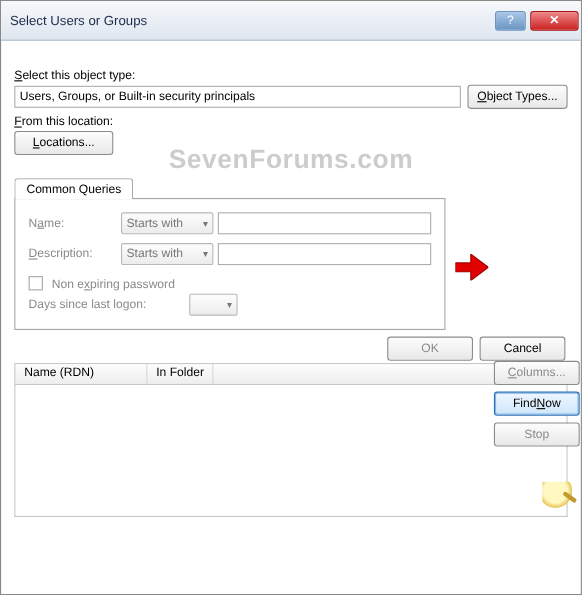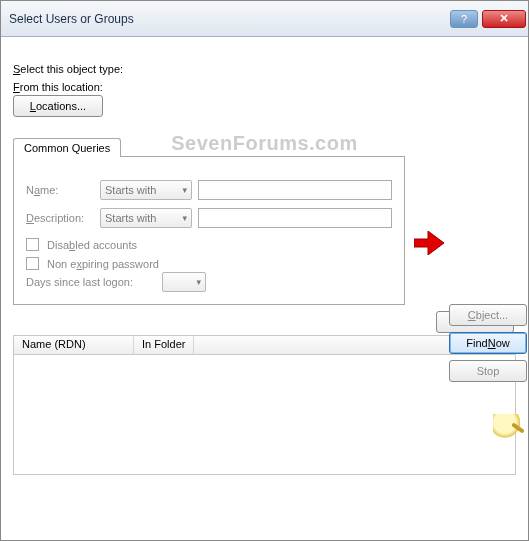--- a/index.html
+++ b/index.html
@@ -57,38 +57,38 @@
   .btn.default {
     border: 1px solid #2f6fb3;
     box-shadow: 0 0 0 1px #7db7e8 inset;
     background: linear-gradient(#eef6ff, #cfe6fa);
   }
   .dd {
     height: 20px; min-width: 84px;
     border: 1px solid #b7b7b7; border-radius: 2px;
     background: linear-gradient(#fdfdfd,#ececec);
     display:inline-flex; align-items:center; justify-content:space-between;
-    padding: 0 4px; color:#777;
+    padding: 0 4px; color:#777;margin-left:10px;
   }
   .dd .chev { color:#777; font-size: 9px; }
   .chk {
     width: 13px; height: 13px; border:1px solid #a7a7a7; background:#fff;
     display:inline-block; margin-right:5px; position:relative; top:2px;
   }
   .dis { color:#8a8a8a; }
   
   .tabstrip { margin-top: 20px; }
   .tab {
     display:inline-block; padding:3px 10px;
     border:1px solid #a7a7a7; border-bottom:none;
     border-radius: 3px 3px 0 0; background:#fff;
     position:relative; top:1px; z-index:2;
   }
   .tabpanel {
-    border:1px solid #a7a7a7; padding:23px 12px 12px 12px;
+    border:1px solid #a7a7a7; padding:12px 12px 12px 12px;
     width: 392px; background:#fff; position:relative; z-index:1;
   }
   .queryrow {
     display:grid;
     grid-template-columns: 68px 92px 1fr;
     align-items:center; gap:6px; margin-bottom:8px;
   }
   .queryrow input.text { width: 100%; background:#fff; }
   .sidebtns {
     position:absolute; left: 436px; top: 148px;
@@ -102,21 +102,21 @@
   .listhead {
     margin-top:2px;
     border:1px solid #c8c8c8; height:20px;
     display:flex; background:linear-gradient(#fdfdfd,#eee);
   }
   .listhead .col { padding:2px 8px; border-right:1px solid #d7d7d7; }
   .listhead .col:first-child { width:120px; }
   .listbody { border:1px solid #c8c8c8; border-top:none; height:120px; background:#fff; }
   .watermark {
     position:absolute; left:0; right:0; top:95px; text-align:center;
-    font-size:20px; font-weight:bold; color:rgba(120,120,120,0.38);
+    font-size:24px; font-weight:bold; color:rgba(120,120,120,0.38);
     letter-spacing:0.5px; pointer-events:none; z-index:5;
     font-family: Arial, sans-serif;
   }
   .arrow {
     position:absolute; left:413px; top:194px; width:30px; height:24px; z-index:6;
   }
   .searchicon {
     width:34px; height:24px; align-self:flex-end; margin-top:26px;
     background: radial-gradient(circle at 35% 35%, #fff8c0 0 40%, #e7c95a 55%, transparent 58%);
     position:relative;
@@ -135,20 +135,27 @@
   <div class="tbtn close">✕</div>
 </div>
 
 <div class="client">
 
   <div class="watermark">SevenForums.com</div>
 
   <div class="label">
     <span class="under">S</span><span>elect this object type:</span>
   </div>
+  <div class="row">
+    <input class="text" style="flex: 1 1 0%;" readonly="" value="Users, Groups, or Built-in security principals">
+    <button class="btn" style="min-width:90px">
+      <span class="under">O</span>
+        <span>bject Types...</span>
+    </button>
+  </div>
 
   <div class="label" style="margin-top:6px">
     <span class="under">F</span><span>rom this location:</span>
   </div>
   <div class="row">
     <button class="btn" style="min-width:90px">
       <span class="under">L</span>
         <span>ocations...</span>
     </button>
   </div>
@@ -174,66 +181,61 @@
         <span class="dis">
           <span class="under">D</span><span>escription:</span>
         </span>
         <span class="dd">
           <span>Starts with</span>
           <span class="chev">▾</span>
         </span>
         <input class="text" value="" style="">
       </div>
 
-      <div style="margin:6px 0 4px 0">
-        <span class="chk"></span>
-        <span class="dis">
-          <span>Disa</span><span class="under">b</span><span>led accounts</span>
-        </span>
-      </div>
       <div style="margin-bottom:2px">
         <span class="chk"></span>
         <span class="dis">
           <span>Non e</span><span class="under">x</span><span>piring password</span>
         </span>
       </div>
 
       <div class="row">
         <span class="dis" style="width:130px">Days since last logon:</span>
         <span class="dd" style="min-width:44px">
           <span></span>
           <span class="chev">▾</span>
         </span>
       </div>
 
     </div>
 
     <div class="sidebtns">
       <button class="btn disabled">
         <span class="under">C</span>
-          <span>bject...</span>
+          <span>olumns...</span>
       </button>
       <button class="btn default">
         <span>Find </span>
           <span class="under">N</span>
           <span>ow</span>
       </button>
       <button class="btn disabled">
         <span>S</span>
           <span>top</span>
       </button>
       <div class="searchicon"></div>
     </div>
   </div>
 
   <svg class="arrow" viewBox="0 0 30 24">
     <path d="M0 8 L14 8 L14 0 L30 12 L14 24 L14 16 L0 16 Z" fill="#e00000" stroke="#a00000" stroke-width="1"></path>
   </svg>
 
   <div class="okcancel">
+    <button class="btn disabled">OK</button>
     <button class="btn">Cancel</button>
   </div>
 
   <div class="listhead">
     <div class="col">Name (RDN)</div>
     <div class="col">In Folder</div>
   </div>
   <div class="listbody"></div>
 
 </div>

